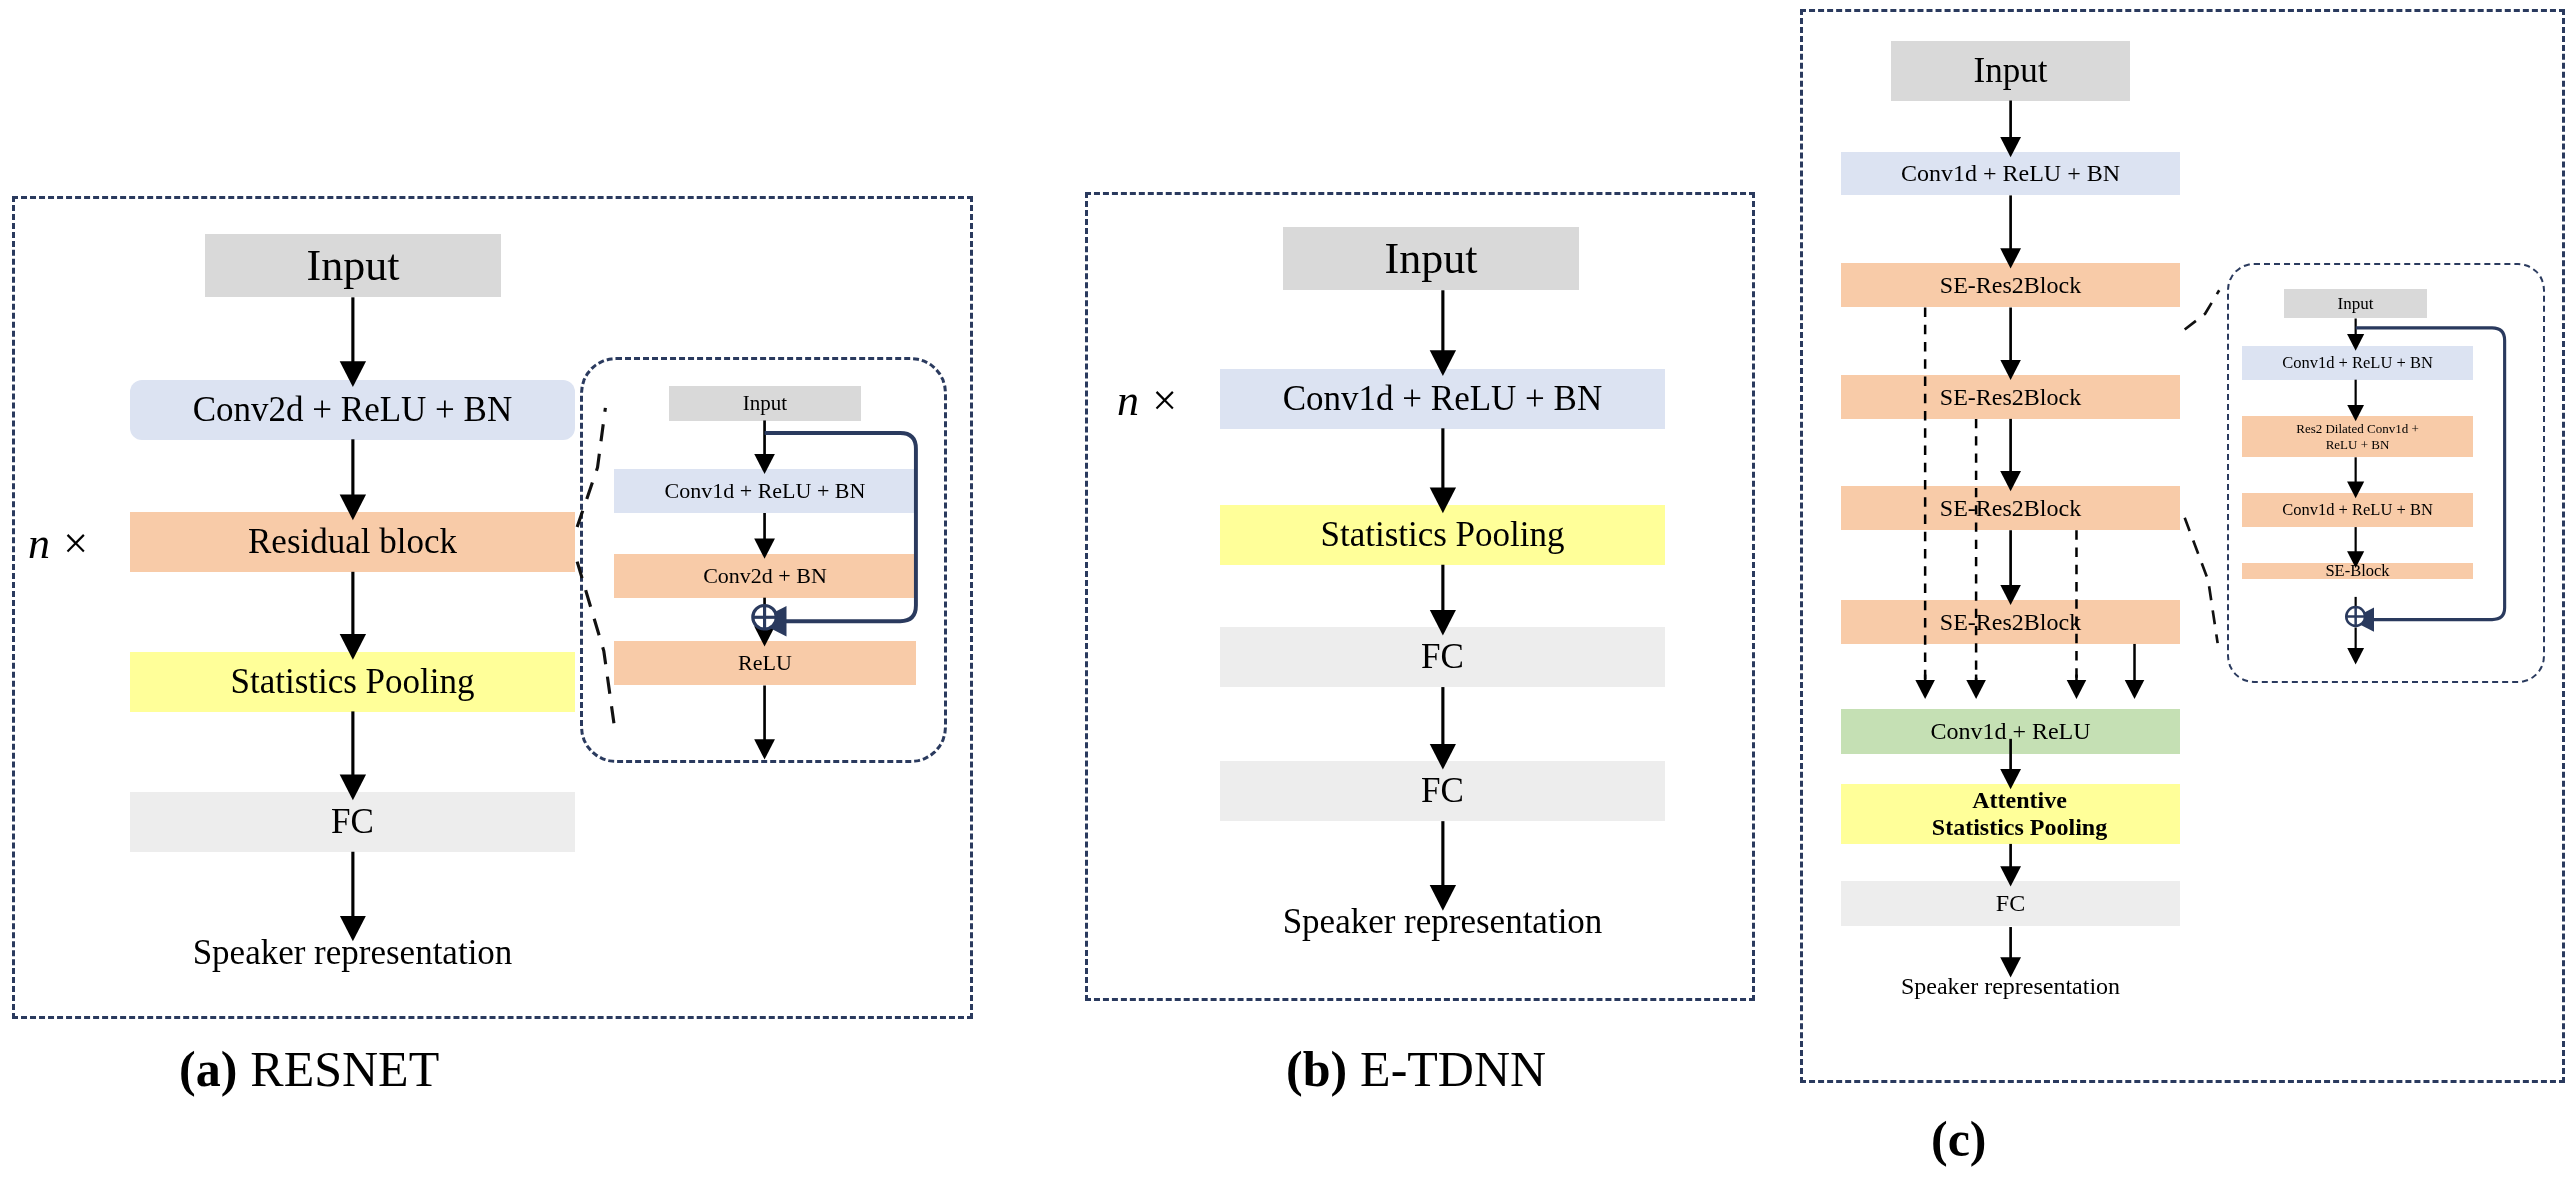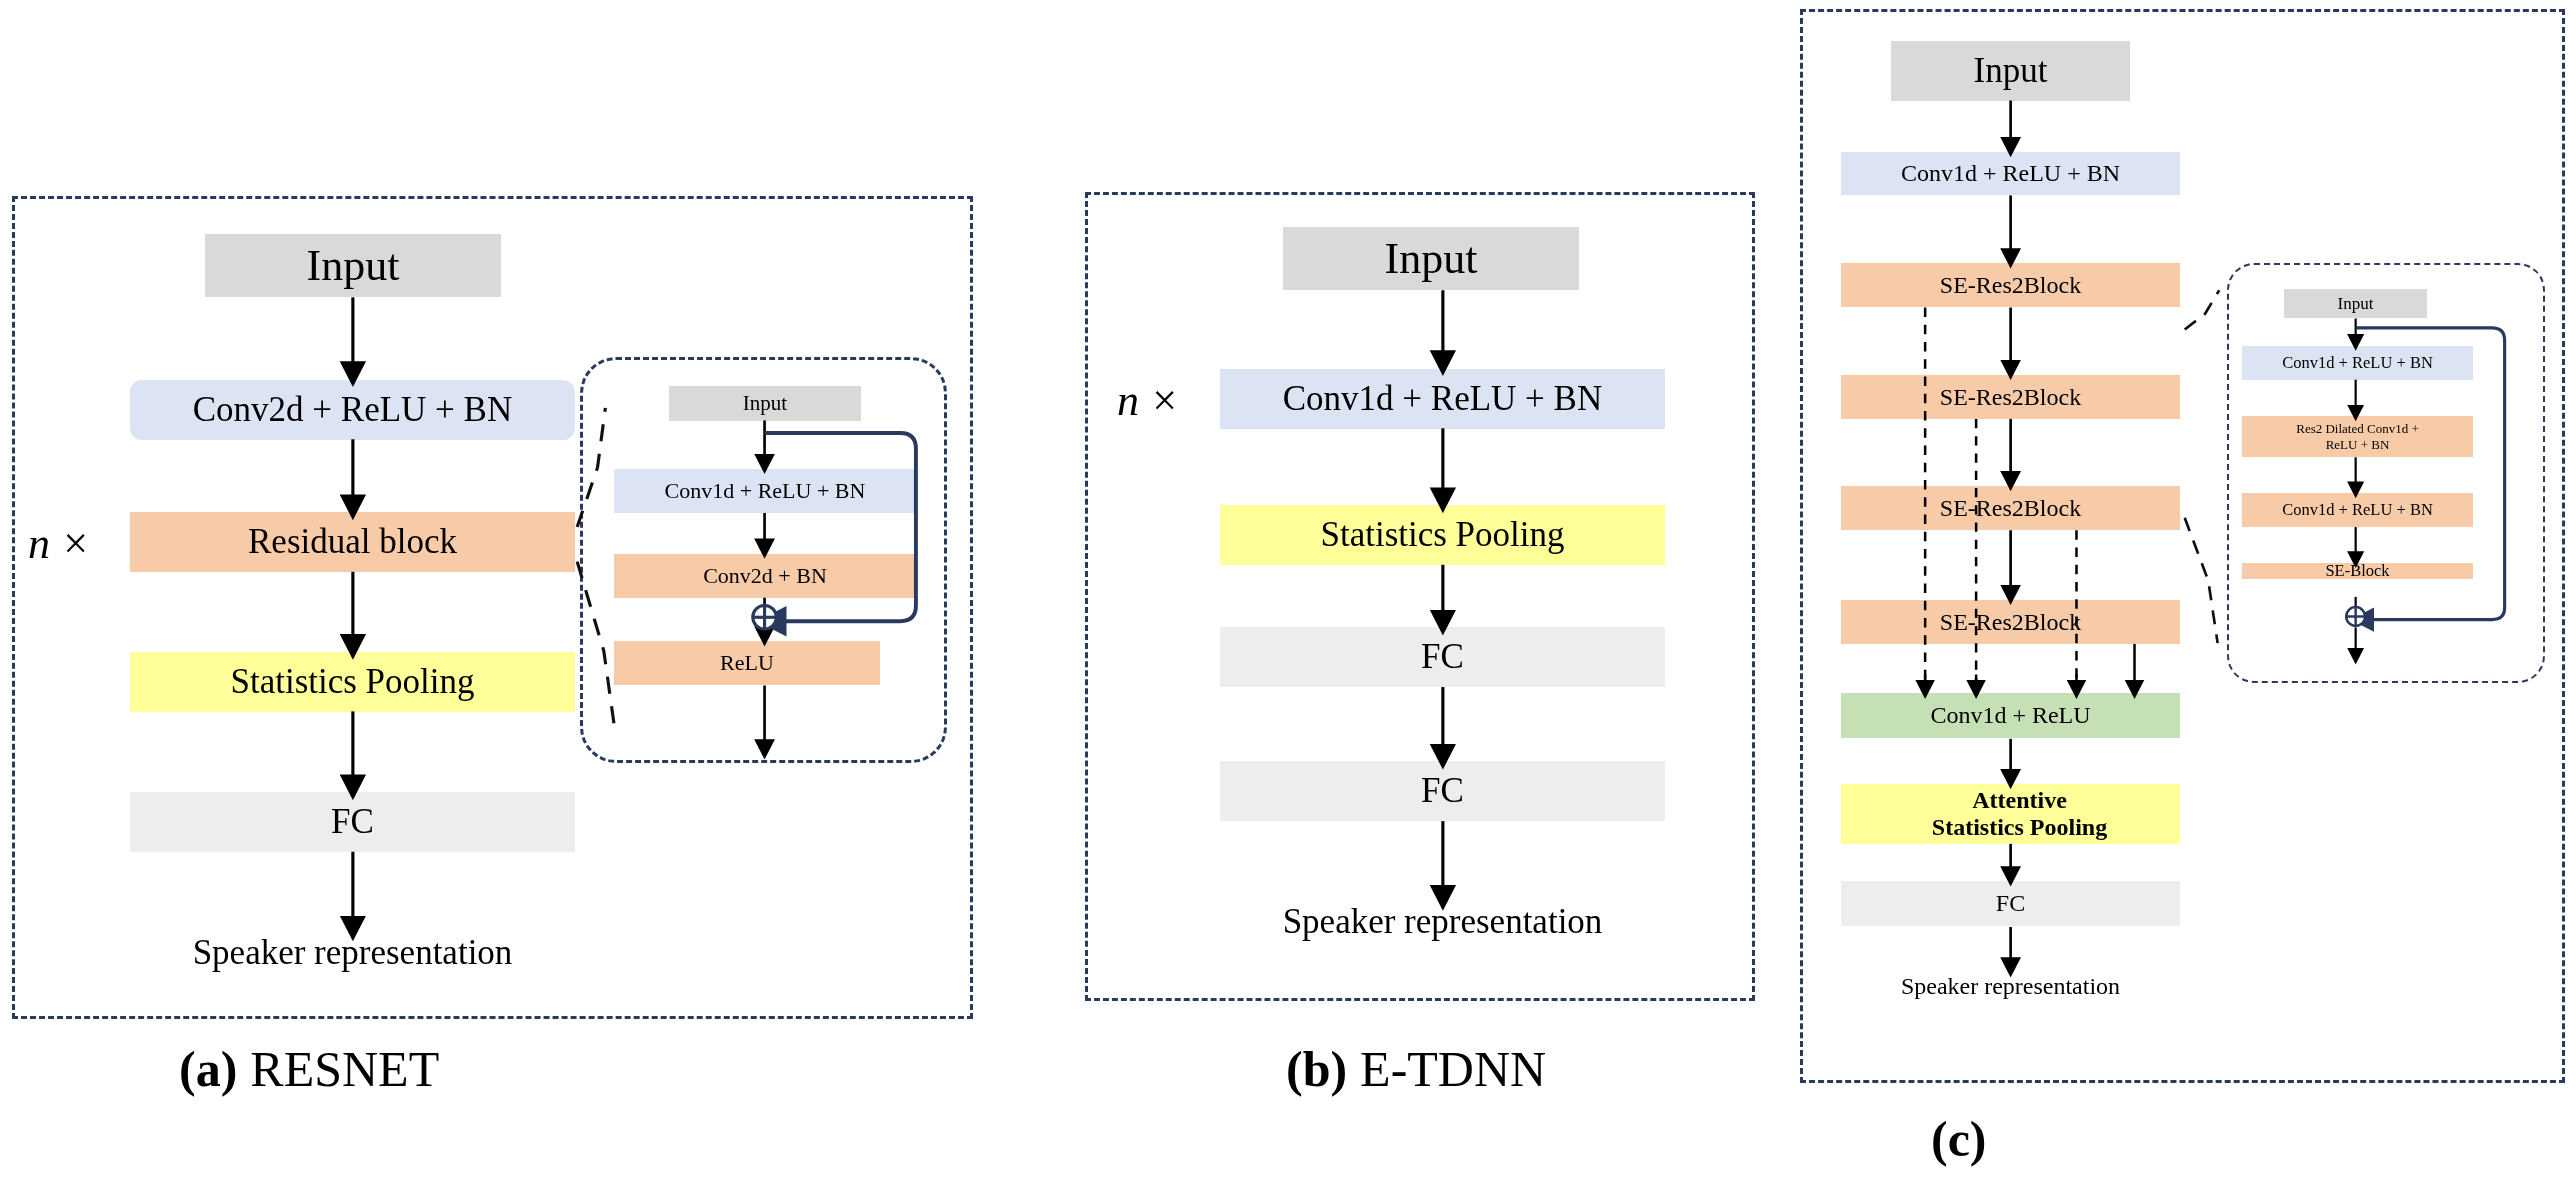--- a/index.html
+++ b/index.html
@@ -9,21 +9,21 @@
   .panel{position:absolute;border:3.1px dashed #2a3a5e;box-sizing:border-box;}
 
   .box{position:absolute;box-sizing:border-box;display:flex;
        align-items:center;justify-content:center;text-align:center;
        line-height:1.12;}
   .gray  {background:#d9d9d9;}
   .lgray {background:#ededed;}
   .blue  {background:#dce3f2;}
   .orange{background:#f8cba8;}
   .yellow{background:#ffff99;}
-  .green {background:#c5e0b4;}
+  .green {background:#c5e0b4;margin-top:16px;}
 
   .plain{position:absolute;display:flex;align-items:center;
          justify-content:center;text-align:center;white-space:nowrap;}
 
   .nmul{position:absolute;display:flex;align-items:center;white-space:nowrap;}
   .nmul i{font-style:italic;}
   .nmul b{font-weight:normal;margin-left:.30em;}
 
   .inset{position:absolute;border:3.1px dashed #2a3a5e;border-radius:36px;
          box-sizing:border-box;background:#fff;}
@@ -59,21 +59,21 @@
 </div>
 
 <div class="inset" style="left:580px;top:357px;width:367px;height:406px;"></div>
 
 <div class="box gray" style="left:669px;top:386px;width:192px;height:35px;font-size:21px;">Input</div>
 
 <div class="box blue" style="left:614px;top:469px;width:302px;height:44px;font-size:22px;">Conv1d + ReLU + BN</div>
 
 <div class="box orange" style="left:614px;top:554px;width:302px;height:44px;font-size:22px;">Conv2d + BN</div>
 
-<div class="box orange" style="left:614px;top:641px;width:266px;height:44px;font-size:22px;">ReLU</div>
+<div class="box orange" style="left:614px;top:641px;width:302px;height:44px;font-size:22px;">ReLU</div>
 
 <div class="cap" style="left:179px;top:1040px;font-size:50px;">
   <span class="lbl">(a)</span>
   <span>RESNET</span>
 </div>
 
 <div class="panel" style="left:1085px;top:192px;width:670px;height:809px;"></div>
 
 <div class="box gray" style="left:1283px;top:227px;width:296px;height:63px;font-size:44px;">Input</div>
 

